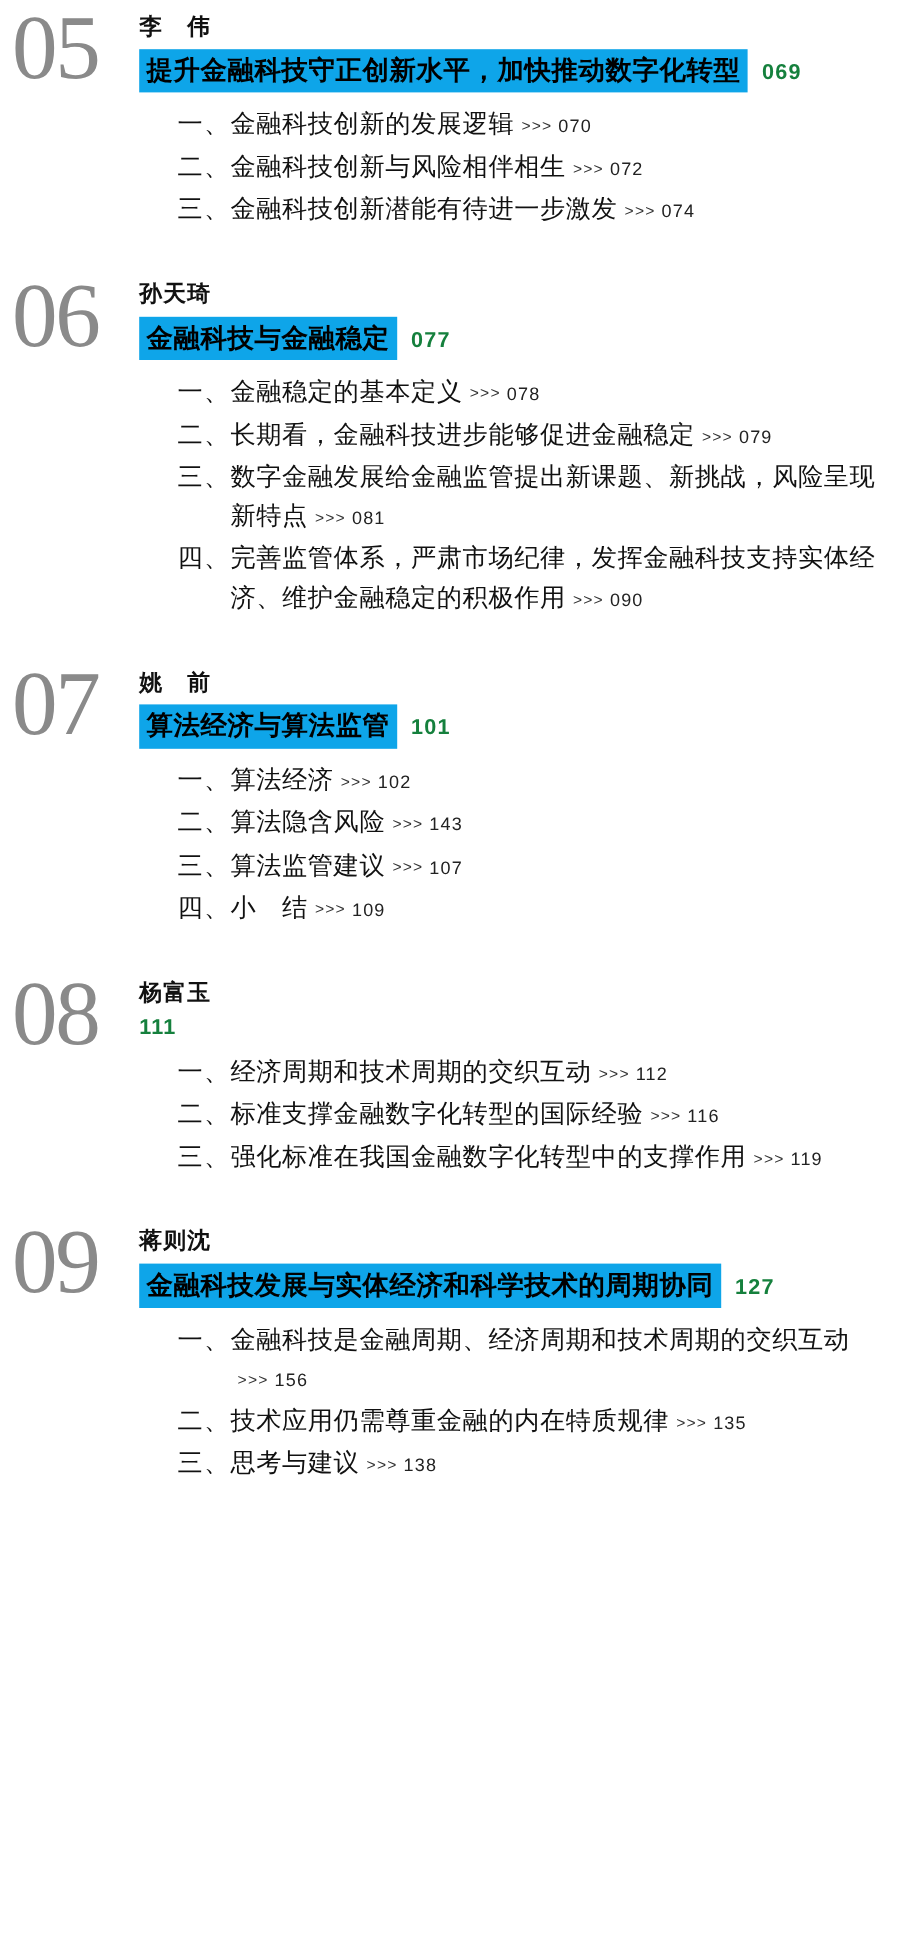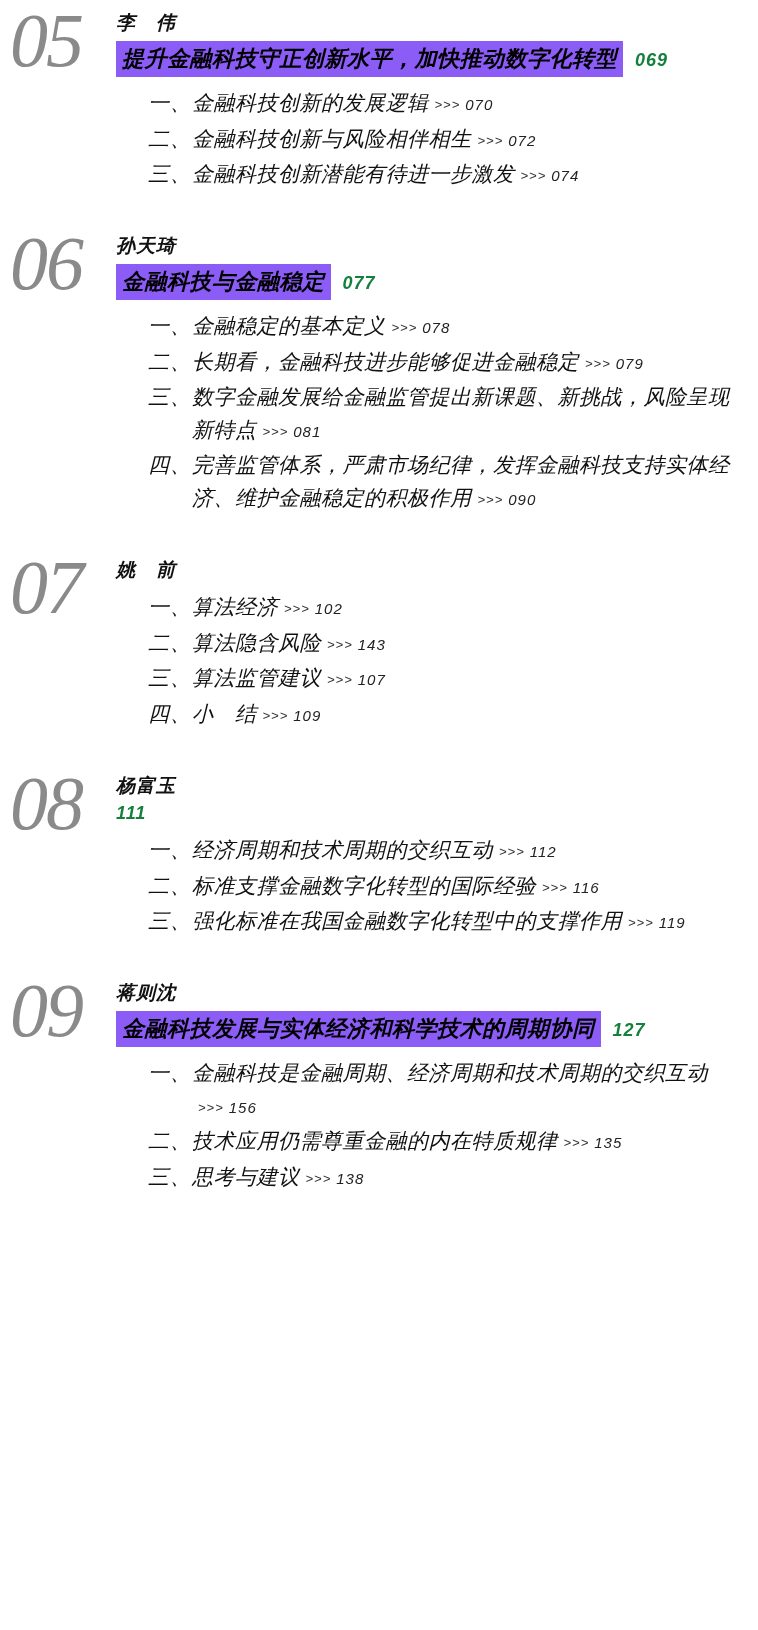--- a/index.html
+++ b/index.html
@@ -11,21 +11,20 @@
     width: 758px;
     height: 1630px;
     font-family: "Liberation Serif", "DejaVu Serif", serif;
     color: #1a1a1a;
     position: relative;
     overflow: hidden;
   }
   .toc {
     padding: 0 24px 0 10px;
     box-sizing: border-box;
-    font-style: italic;
   }
   .entry {
     position: relative;
     padding-left: 106px;
     margin-bottom: 4px;
   }
   .entry-num {
     position: absolute;
     left: 0;
     top: -10px;
@@ -46,21 +45,21 @@
     line-height: 1.2;
   }
   .title-line {
     display: flex;
     align-items: baseline;
     gap: 12px;
     margin-bottom: 2px;
   }
   .chapter-title {
     display: inline-block;
-    background: #8b5cf6;
+    background: #0ea5e9;
     font-family: "Liberation Sans", sans-serif;
     font-size: 22px;
     font-weight: 700;
     color: #000;
     padding: 4px 6px 5px 6px;
     line-height: 1.25;
     letter-spacing: 0.5px;
     text-align: right;
   }
   .chapter-page {
@@ -161,20 +160,24 @@
       <div class="section">
         <span class="sec-idx">四、</span>
         <span class="sec-body"><span class="sec-text">完善监管体系，严肃市场纪律，发挥金融科技支持实体经济、维护金融稳定的积极作用</span><span class="dots">&gt;&gt;&gt;</span><span class="sec-page">090</span></span>
       </div>
     </div>
   </div>
 
   <div class="entry gap">
     <div class="entry-num">07</div>
     <div class="author">姚　前</div>
+    <div class="title-line">
+      <span class="chapter-title">算法经济与算法监管</span>
+      <span class="chapter-page">101</span>
+    </div>
     <div class="sections">
       <div class="section">
         <span class="sec-idx">一、</span>
         <span class="sec-body"><span class="sec-text">算法经济</span><span class="dots">&gt;&gt;&gt;</span><span class="sec-page">102</span></span>
       </div>
       <div class="section">
         <span class="sec-idx">二、</span>
         <span class="sec-body"><span class="sec-text">算法隐含风险</span><span class="dots">&gt;&gt;&gt;</span><span class="sec-page">143</span></span>
       </div>
       <div class="section">

